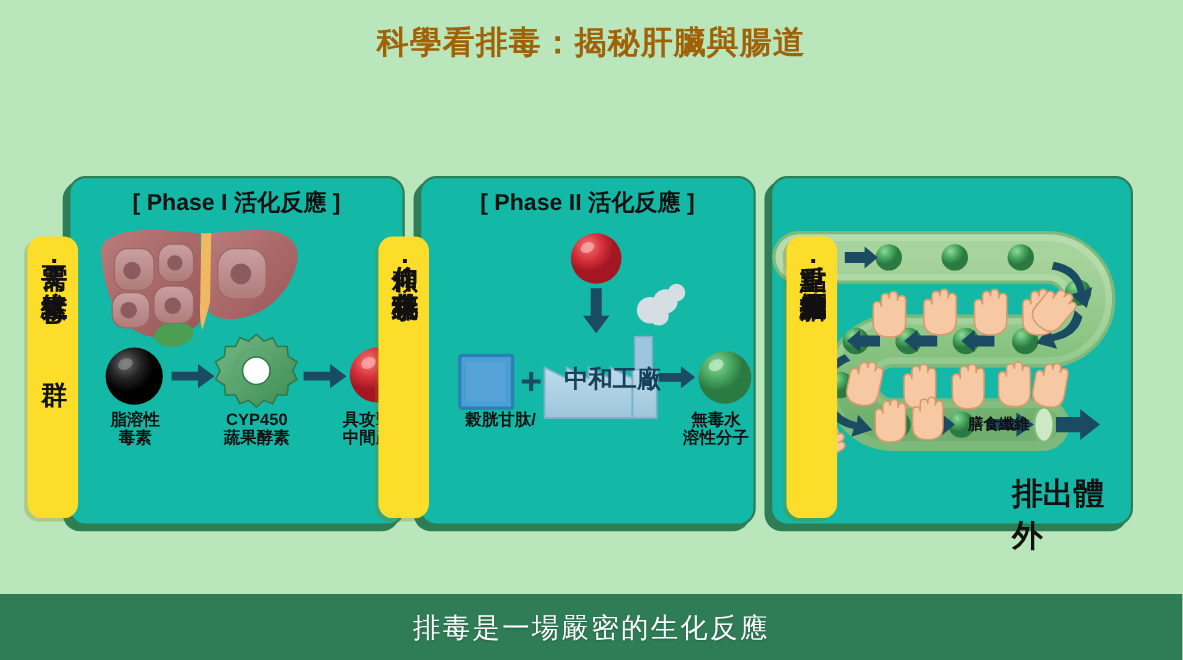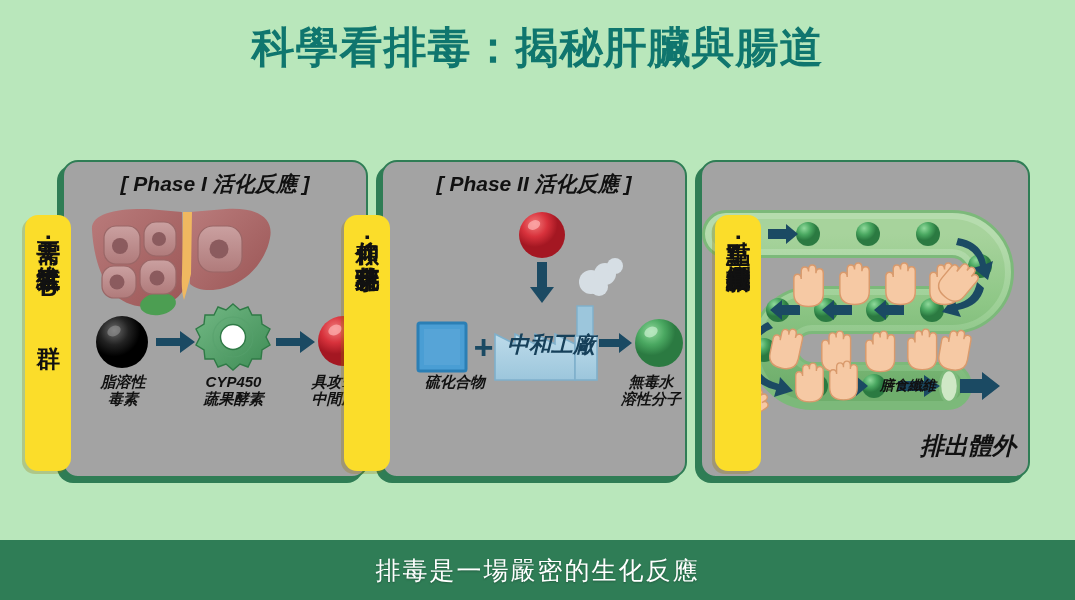--- a/index.html
+++ b/index.html
@@ -14,41 +14,40 @@
   }
 
   
   #title-block {
     position: absolute;
     top: 22px; left: 0; width: 1075px;
     text-align: center;
     line-height: 1.18;
   }
   .title-line {
-    font-size: 43px;
+    font-size: 29px;
     font-weight: bold;
-    color: #0f766e;
+    color: #a16207;
     letter-spacing: 1px;
     white-space: nowrap;
   }
 
   
   #panels {
     position: absolute;
     top: 160px; left: 0; width: 1075px; height: 320px;
   }
   .panel {
     position: absolute;
     top: 0;
     height: 318px;
-    background: #a3a3a3;
+    background: #14b8a6;
     border-radius: 16px;
     border: 2.5px solid #2f7d55;
     box-shadow: -5px 5px 0 0 #2f7d55;
-    font-style: italic;
   }
   .panel.p1 { left: 62px;  width: 306px; }
   .panel.p2 { left: 381px; width: 306px; }
   .panel.p3 { left: 700px; width: 330px; }
 
   .panel-header {
     position: absolute;
     top: 8px; left: 0; width: 100%;
     text-align: center;
     font-size: 21px;
@@ -274,31 +273,31 @@
             <linearGradient id="fct" x1="0" y1="0" x2="0" y2="1">
           <stop offset="0%" stop-color="#bddbea"></stop>
               <stop offset="100%" stop-color="#9cc6dc"></stop>
         </linearGradient>
           </defs>
         <rect x="84" y="4" width="16" height="32" fill="#9cc6dc" stroke="#7fb0cb" stroke-width="1.4"></rect>
         <path d="M2,78 L2,32 L22,42 L22,32 L42,42 L42,32 L62,42 L62,32 L82,42 L82,78 Z" fill="url(#fct)" stroke="#7fb0cb" stroke-width="1.6"></path>
         <rect x="82" y="34" width="22" height="44" fill="url(#fct)" stroke="#7fb0cb" stroke-width="1.6"></rect>
       </svg>
     </div>
-    <div class="abs" style="left: 118px; top: 168px; width: 100px; text-align: center; font-size: 22px; font-weight: bold; color: rgb(22, 64, 90);" style2="">中和工廠</div>
+    <div class="abs" style="left: 118px; top: 168px; width: 100px; text-align: right; font-size: 22px; font-weight: bold; color: rgb(22, 64, 90);" style2="">中和工廠</div>
 
     <div class="abs" style="left:32px; top:158px;">
       <svg width="54" height="54" viewBox="0 0 54 54">
         <rect x="3" y="3" width="48" height="48" rx="2" fill="#4a9ed4" stroke="#2b7fb5" stroke-width="3"></rect>
         <rect x="9" y="9" width="36" height="36" fill="#5fa9d9" opacity=".6"></rect>
       </svg>
     </div>
     <div class="abs" style="left:90px; top:166px; font-size:34px; font-weight:bold; color:#1b4a63;">+</div>
     <div class="cap" style="left:6px; top:212px; width:132px;">
-      <div>硫化合物</div>
+      <div>榖胱甘肽/</div>
     </div>
 
     <div class="abs" style="left:216px; top:170px;">
       <svg width="34" height="22" viewBox="0 0 34 22">
         <path d="M0,7 L20,7 L20,1 L33,11 L20,21 L20,15 L0,15 Z" fill="#1b4a63"></path>
       </svg>
     </div>
 
     <div class="abs" style="left:250px; top:155px;">
       <svg width="52" height="52" viewBox="0 0 52 52">
@@ -453,21 +452,21 @@
           <g transform="translate(112,158)">
               <g transform="scale(0.86)">
             <path d="M2,30 L2,14 q0,-5 4,-5 t4,5 L10,6 q0,-5 4,-5 t4,5 L18,4 q0,-5 4,-5 t4,5 L26,8 q0,-5 4,-5 t4,5 L34,30 q0,14 -16,14 T2,30 Z" fill="#f6c9a4" stroke="#d99a6c" stroke-width="1.6"></path>
           </g>
             </g>
         </g>
       </svg>
     </div>
 
     <div class="abs" style="left:178px; top:215px; font-size:14px; font-weight:bold; color:#111;">膳食纖維</div>
-    <div class="abs" style="left:218px; top:268px; font-size:24px; font-weight:bold; color:#111;">排出體外</div>
+    <div class="abs" style="left:218px; top:268px; font-size:28px; font-weight:bold; color:#111;">排出體外</div>
   </div>
 
 </div>
 
 <div class="vtab t1">
   <span>需要：維生素 B 群</span>
 </div>
 <div class="vtab t2">
   <span>仰賴：十字花科蔬菜</span>
 </div>

